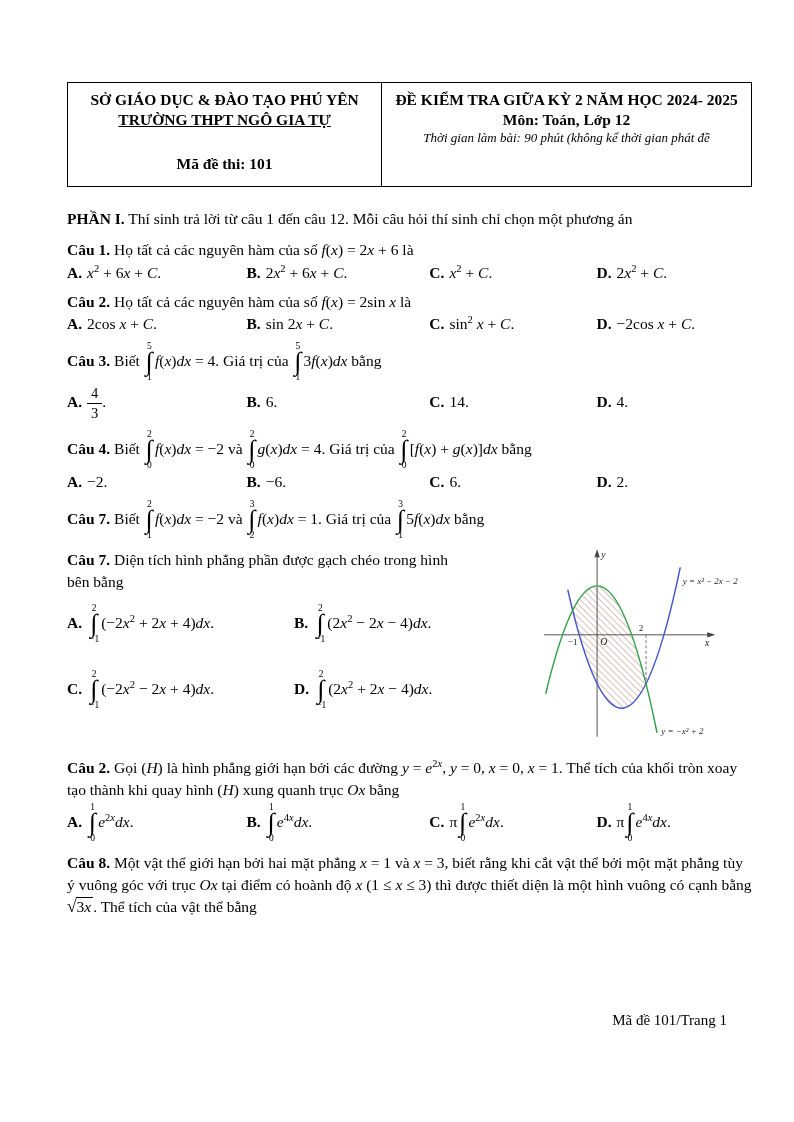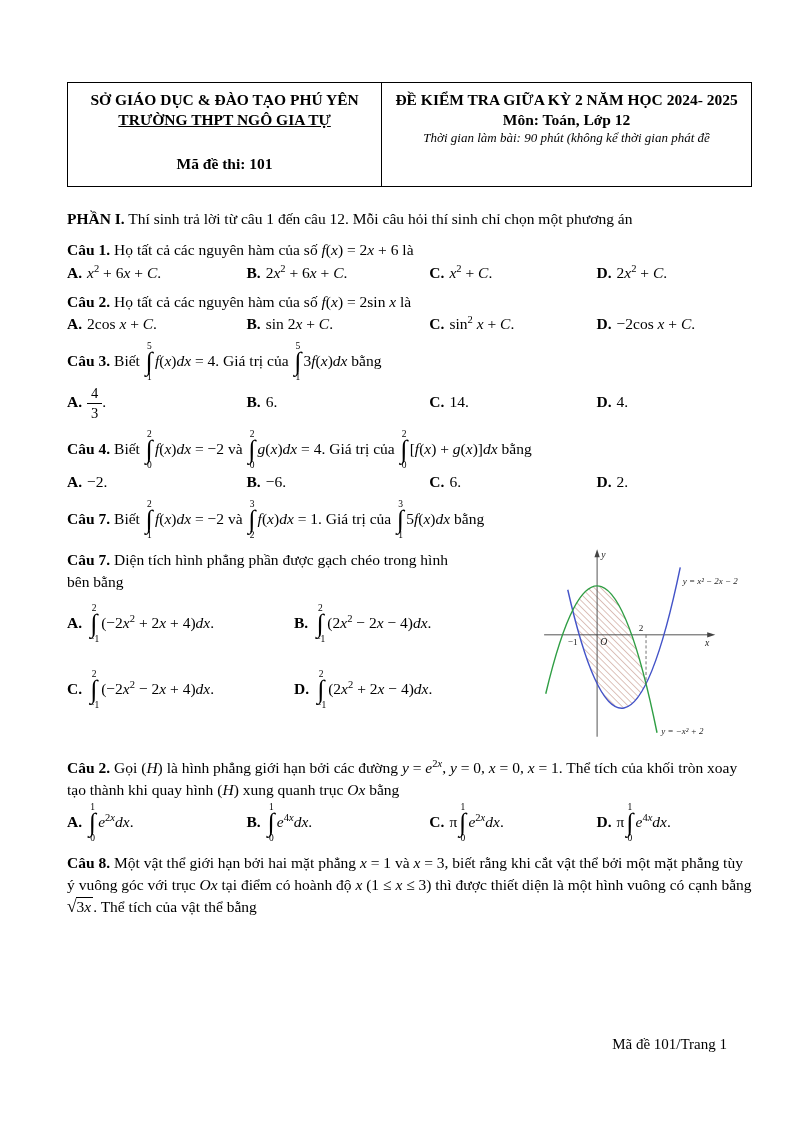--- a/index.html
+++ b/index.html
@@ -51,21 +51,21 @@
   
   .q6wrap { display:flex; }
   .q6main { width:404px; }
   .q6fig  { width:214px; margin-left:auto; margin-top:-4px; }
   .axlbl  { font-style:italic; font-size:9.5px; fill:#222; }
   .numlbl { font-size:9px; fill:#222; }
   .cvlbl  { font-style:italic; font-size:8.8px; fill:#222; }
   svg text { font-family:"Liberation Serif", serif; }
 
   
-  .footer { position:absolute; top:1036px; right:67px; font-size:15px; }
+  .footer { position:absolute; top:1012px; right:67px; font-size:15px; }
 </style>
 </head>
 <body>
 
 <div class="page">
 
   <div class="hdr">
     <div class="hdr-left">
       <div class="b">SỞ GIÁO DỤC &amp; ĐÀO TẠO PHÚ YÊN</div>
       <div class="b u">TRƯỜNG THPT NGÔ GIA TỰ</div>

